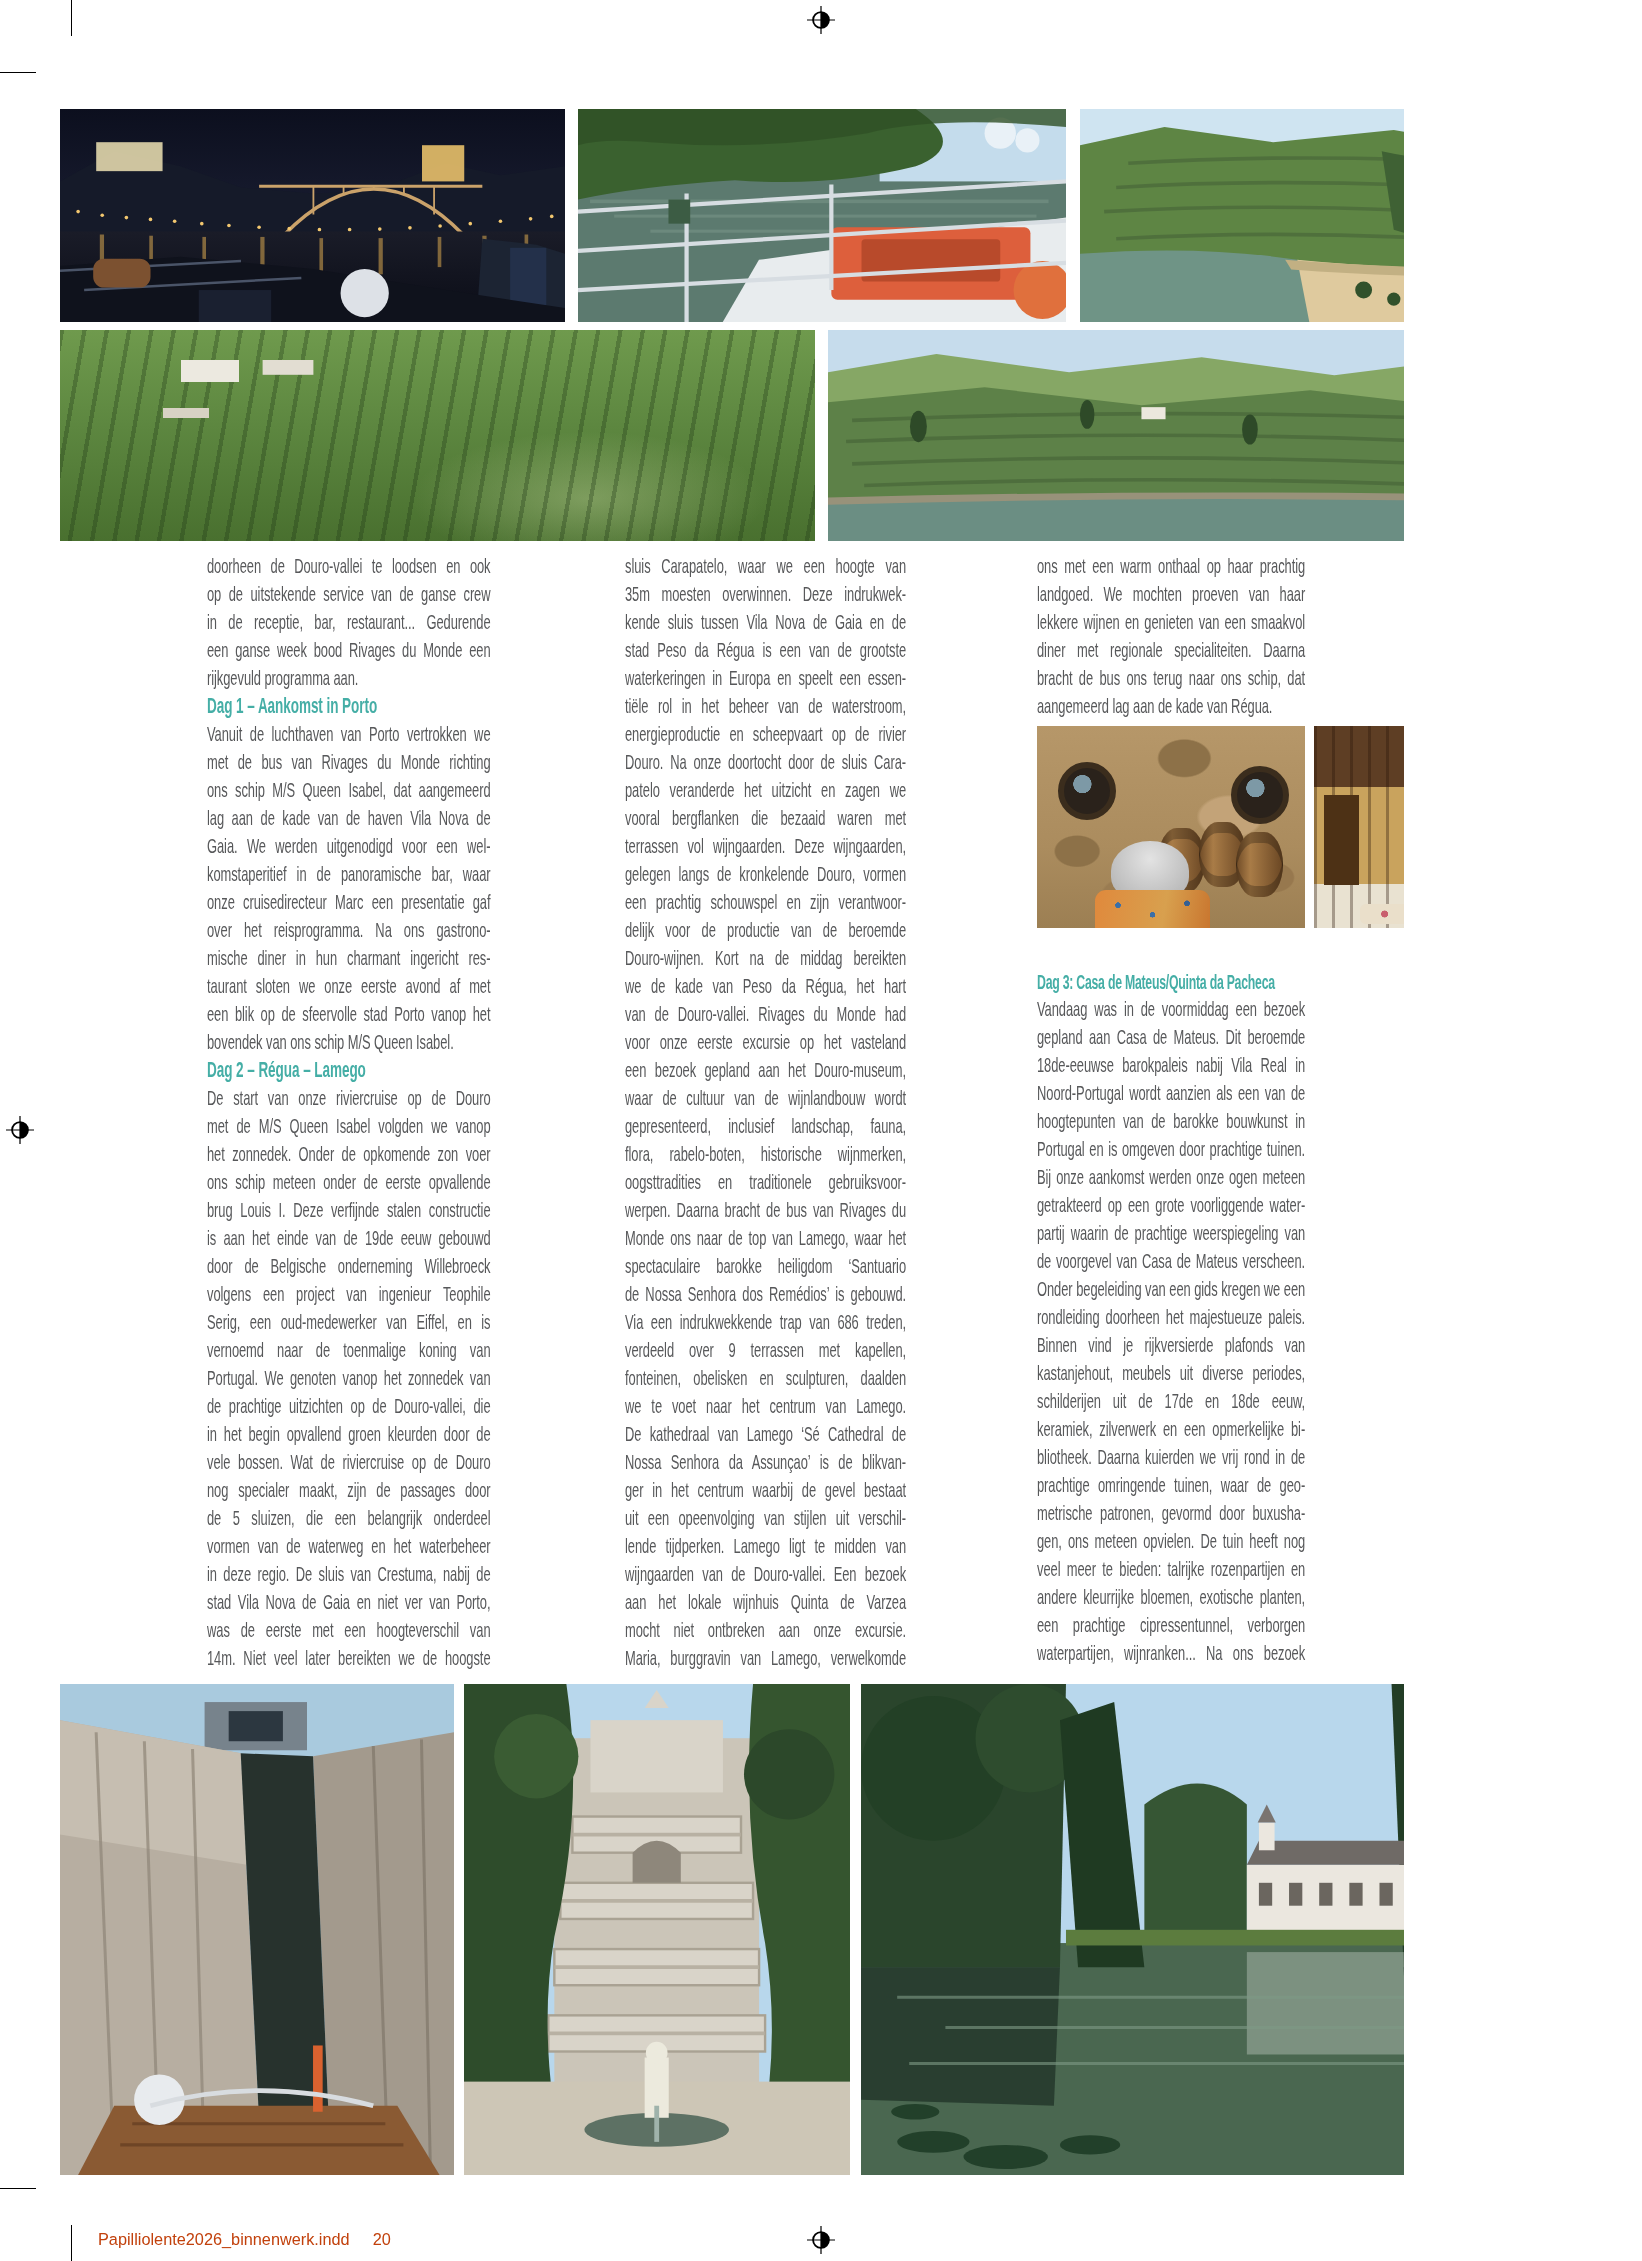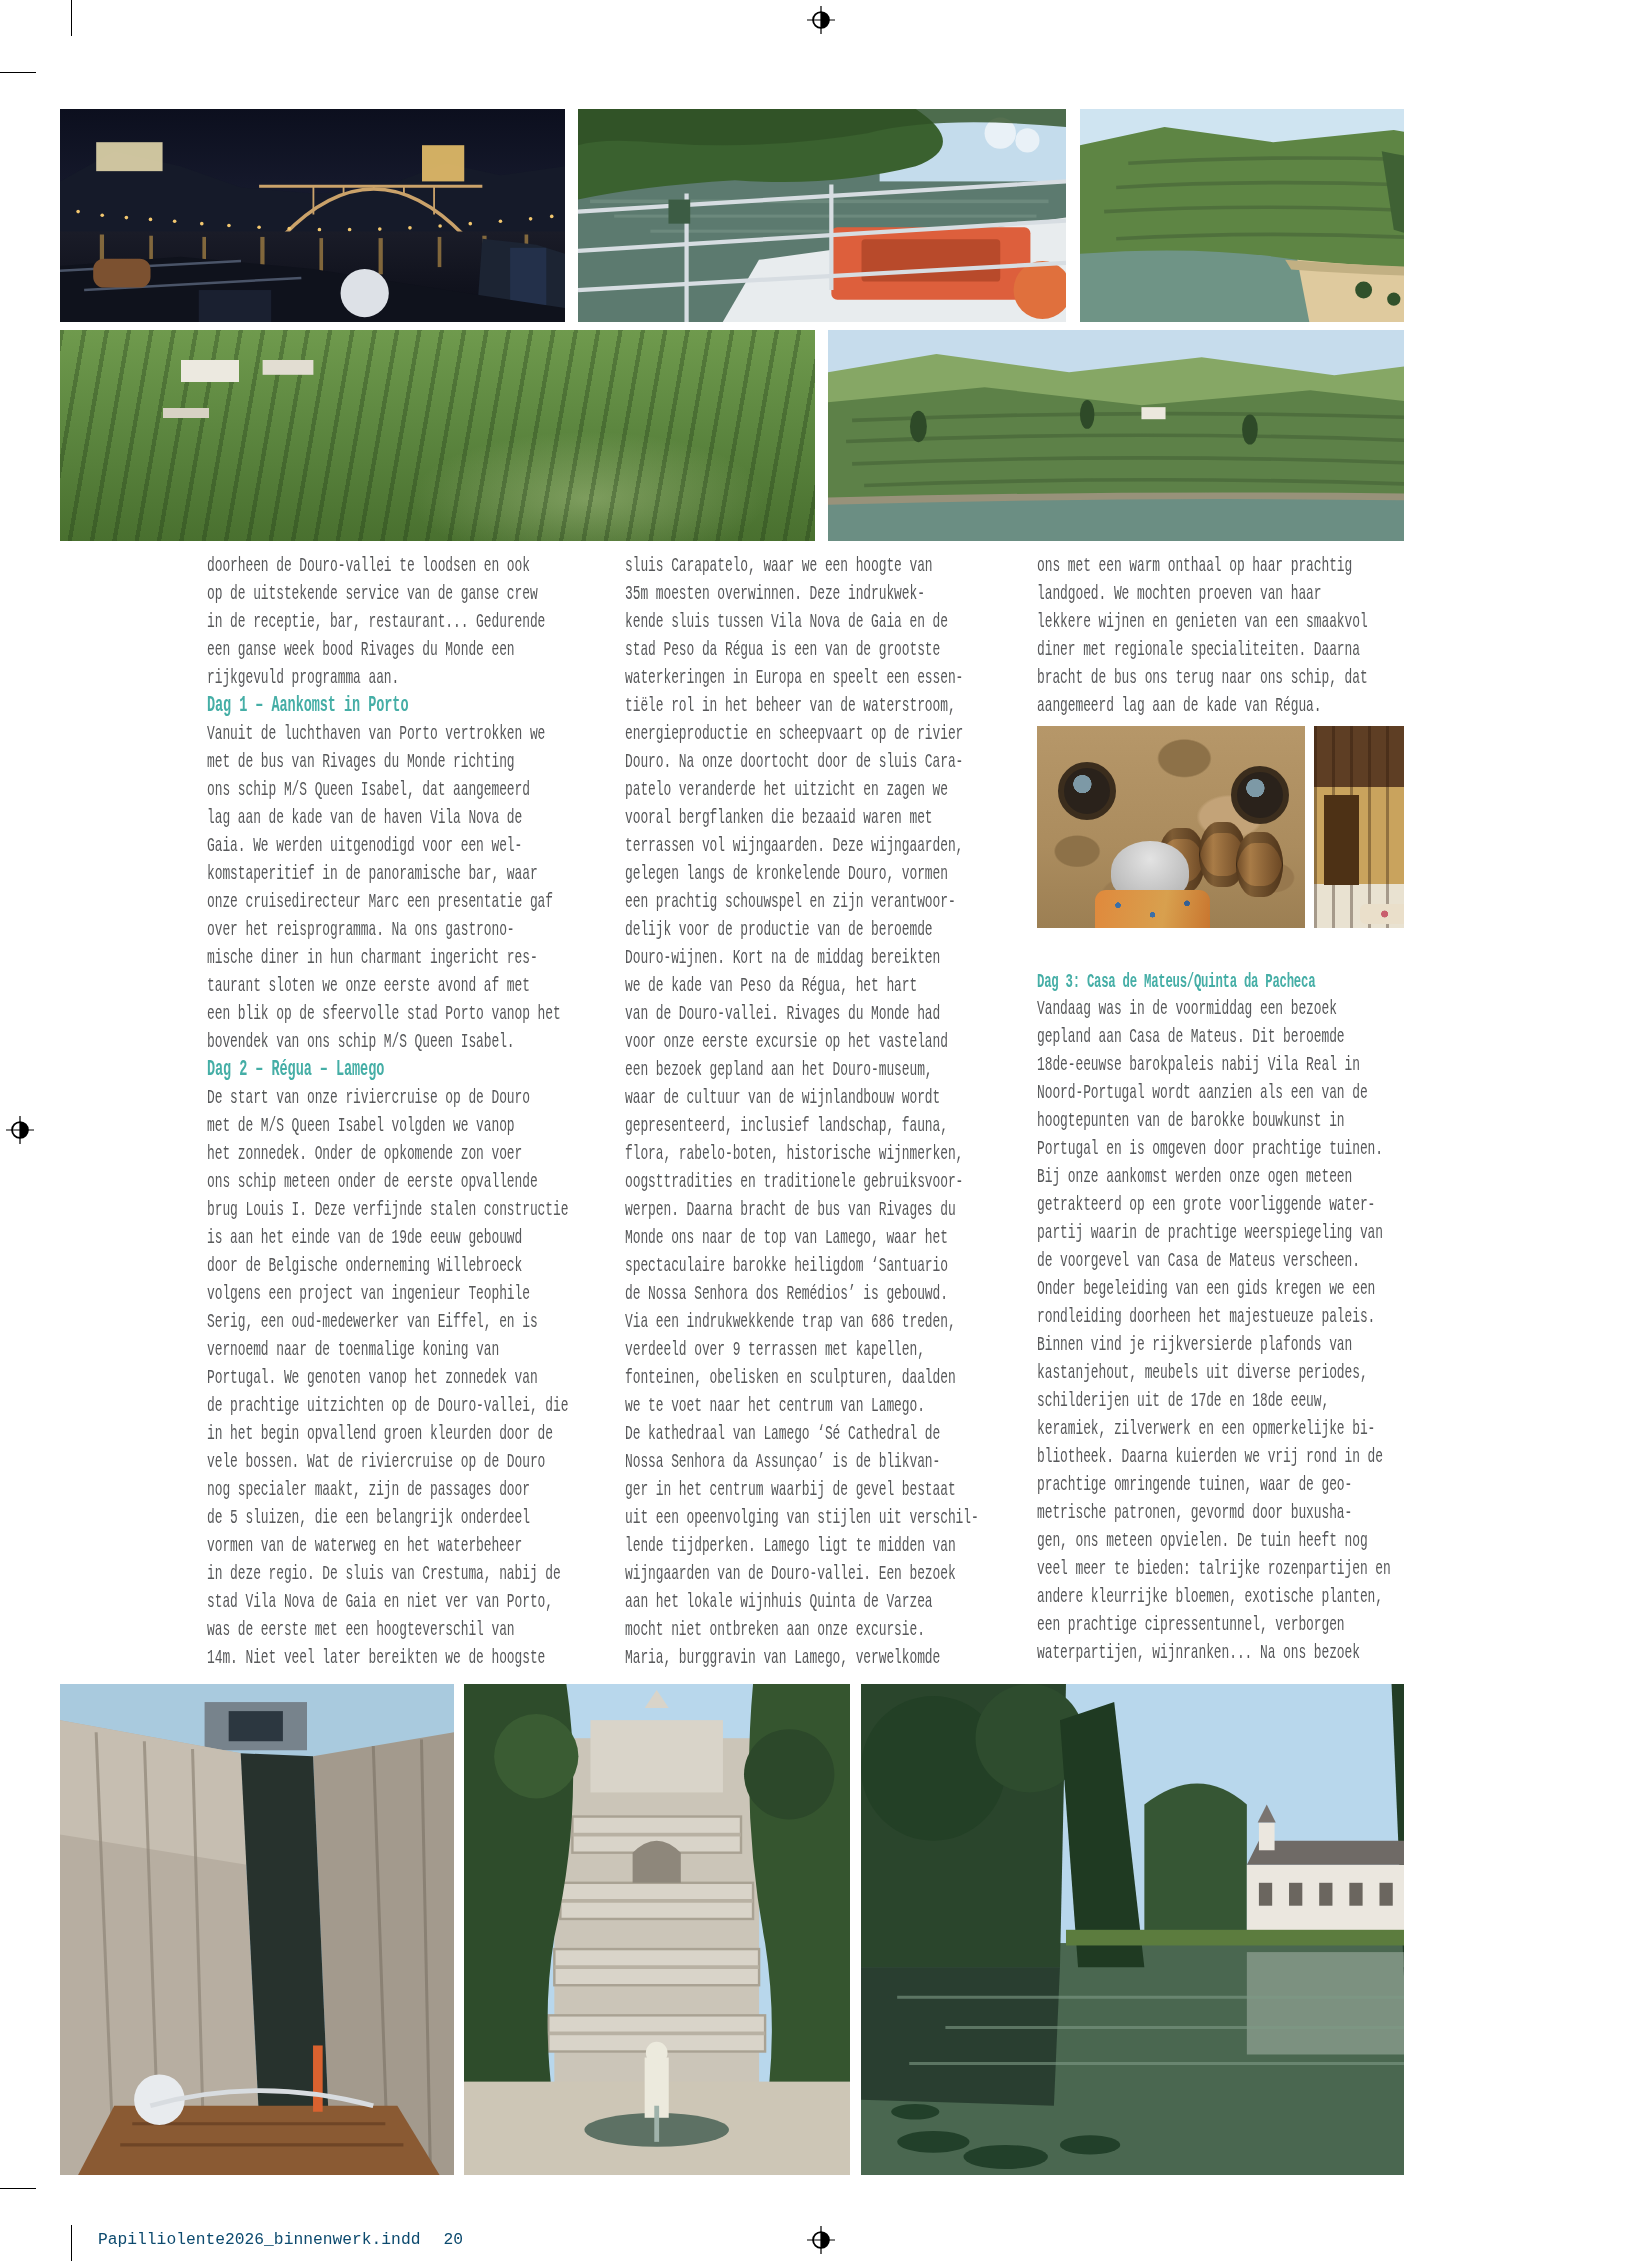--- a/index.html
+++ b/index.html
@@ -1,17 +1,17 @@
 <!DOCTYPE html>
 <html style="--accent: #45aea6;font-size:9.6px"><head>
 <meta charset="utf-8">
 <style>
   html,body{margin:0;padding:0;background:#ffffff;}
   #page{position:relative;width:1404px;height:2261px;background:#ffffff;overflow:hidden;
-        font-family:Liberation Mono, monospace;}
+        font-family:Liberation Sans, sans-serif;}
   
   .cropline{position:absolute;background:#000;}
   .reg{position:absolute;width:28px;height:28px;}
   .reg svg{display:block;}
   
   .photo{position:absolute;overflow:hidden;}
   .photo svg{display:block;width:100%;height:100%;}
   .p1{left:60px;top:109px;width:505px;height:213px;}
   .p2{left:578px;top:109px;width:488px;height:213px;}
   .p3{left:1080px;top:109px;width:490px;height:213px;}
@@ -78,21 +78,21 @@
   #col2{left:625px;top:552px;width:457px;}
   #col3a{left:1037px;top:552px;width:436px;}
   #col3h{left:1037px;top:968px;width:436px;}
   #col3b{left:1037px;top:995px;width:436px;}
   
   .chev{position:absolute;left:1441px;top:1635px;width:39px;height:22px;}
   .chev span{display:inline-block;width:0;height:0;margin-right:1.2px;
       border-left:14.5px solid var(--accent,#45aea6);
       border-top:11px solid transparent;border-bottom:11px solid transparent;}
   
-  .slug{position:absolute;left:98px;top:2230px;font-size:16.3px;color:#0c4a6e;}
+  .slug{position:absolute;left:98px;top:2230px;font-size:16.3px;color:#c2410c;}
   .slug .num{padding-left:23px;}
   .stamp{position:absolute;left:1432px;top:2230px;font-size:16.3px;color:#1c1c1c;}
   .stamp .time{padding-left:20.5px;margin-left:28px;}
 </style>
 </head>
 <body>
 
 <div id="page">
 
   <div class="cropline" style="left:0;top:72px;width:36px;height:1.2px;"></div>

